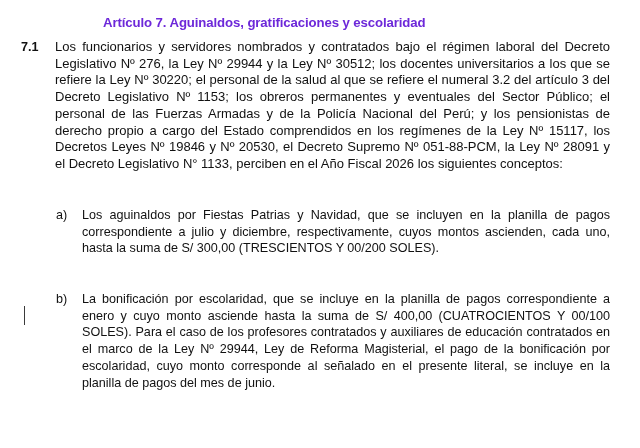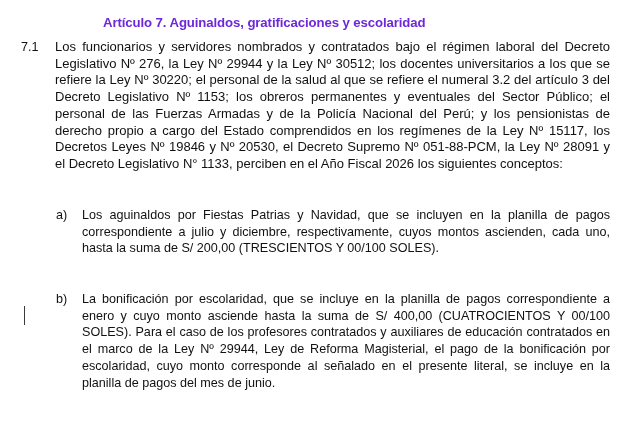--- a/index.html
+++ b/index.html
@@ -46,20 +46,21 @@
     width: 640px;
   }
   .clause-number {
     position: absolute;
     left: 21px;
     top: 0;
     width: 34px;
     font-size: 12.6px;
     line-height: 16.7px;
     color: #111111;
+    font-weight: bold;
   }
   .clause-body {
     position: absolute;
     left: 55px;
     top: 0;
     width: 555px;
     font-size: 13px;
     line-height: 16.7px;
     text-align: justify;
     text-justify: inter-word;
@@ -116,21 +117,21 @@
 
   <h1 class="article-heading">Artículo 7. Aguinaldos, gratificaciones y escolaridad</h1>
 
   <div class="clause">
     <div class="clause-number">7.1</div>
     <div class="clause-body">Los funcionarios y servidores nombrados y contratados bajo el régimen laboral del Decreto Legislativo Nº 276, la Ley Nº 29944 y la Ley Nº 30512; los docentes universitarios a los que se refiere la Ley Nº 30220; el personal de la salud al que se refiere el numeral 3.2 del artículo 3 del Decreto Legislativo Nº 1153; los obreros permanentes y eventuales del Sector Público; el personal de las Fuerzas Armadas y de la Policía Nacional del Perú; y los pensionistas de derecho propio a cargo del Estado comprendidos en los regímenes de la Ley Nº 15117, los Decretos Leyes Nº 19846 y Nº 20530, el Decreto Supremo Nº 051-88-PCM, la Ley Nº 28091 y el Decreto Legislativo N° 1133, perciben en el Año Fiscal 2026 los siguientes conceptos:</div>
   </div>
 
   <div class="item item-a">
     <div class="item-marker">a)</div>
-    <div class="item-body">Los aguinaldos por Fiestas Patrias y Navidad, que se incluyen en la planilla de pagos correspondiente a julio y diciembre, respectivamente, cuyos montos ascienden, cada uno, hasta la suma de S/ 200,00 (TRESCIENTOS Y 00/100 SOLES).</div>
+    <div class="item-body">Los aguinaldos por Fiestas Patrias y Navidad, que se incluyen en la planilla de pagos correspondiente a julio y diciembre, respectivamente, cuyos montos ascienden, cada uno, hasta la suma de S/ 300,00 (TRESCIENTOS Y 00/200 SOLES).</div>
   </div>
 
   <div class="item item-b">
     <div class="item-marker">b)</div>
     <div class="item-body">La bonificación por escolaridad, que se incluye en la planilla de pagos correspondiente a enero y cuyo monto asciende hasta la suma de S/ 400,00 (CUATROCIENTOS Y 00/100 SOLES). Para el caso de los profesores contratados y auxiliares de educación contratados en el marco de la Ley Nº 29944, Ley de Reforma Magisterial, el pago de la bonificación por escolaridad, cuyo monto corresponde al señalado en el presente literal, se incluye en la planilla de pagos del mes de junio.</div>
   </div>
 
   <div class="change-bar"></div>
 
 </div>

